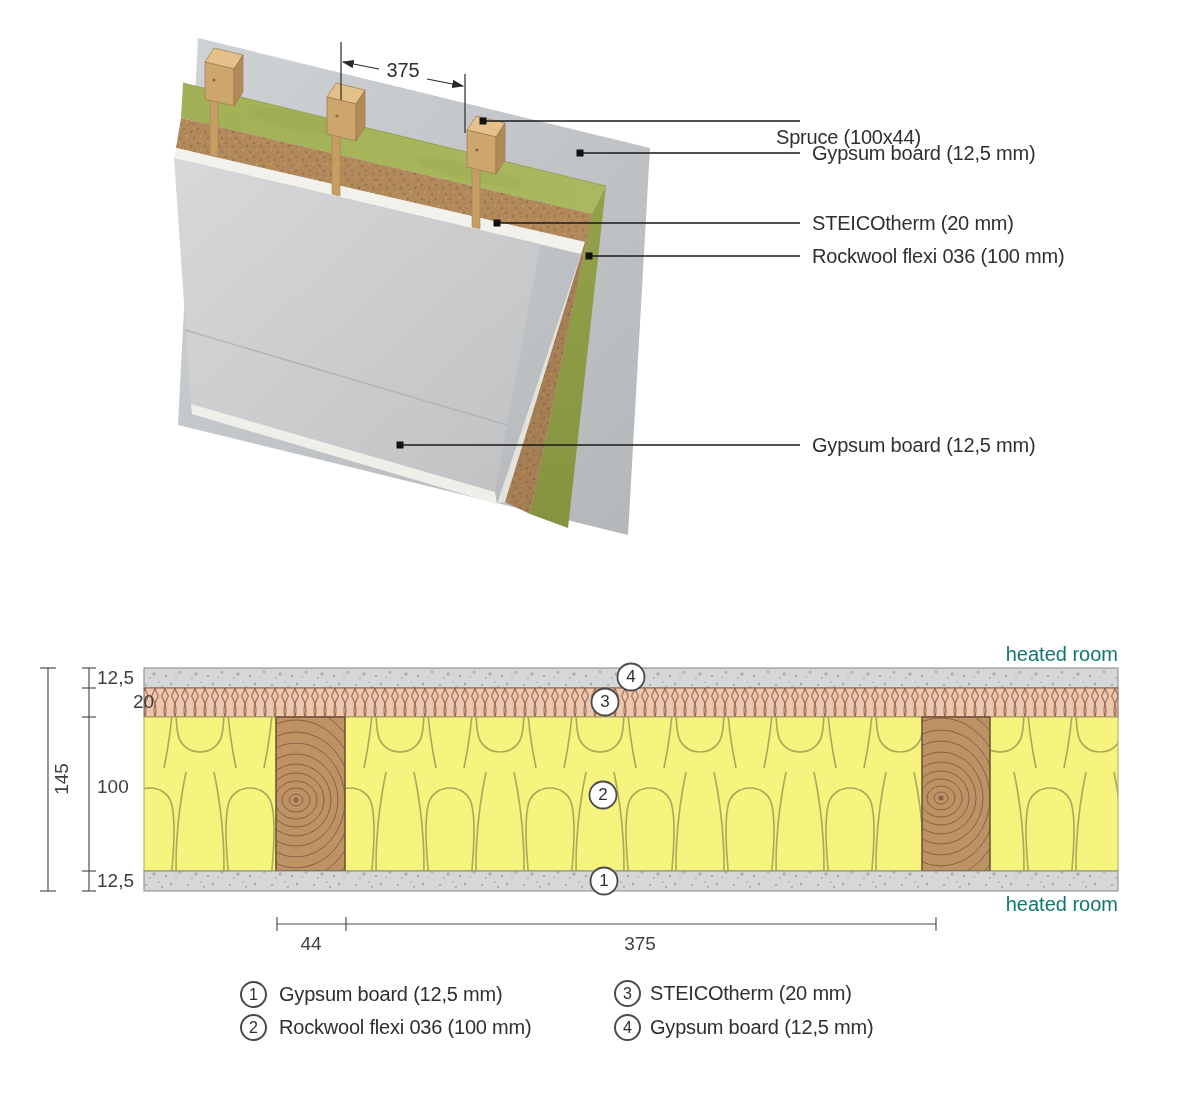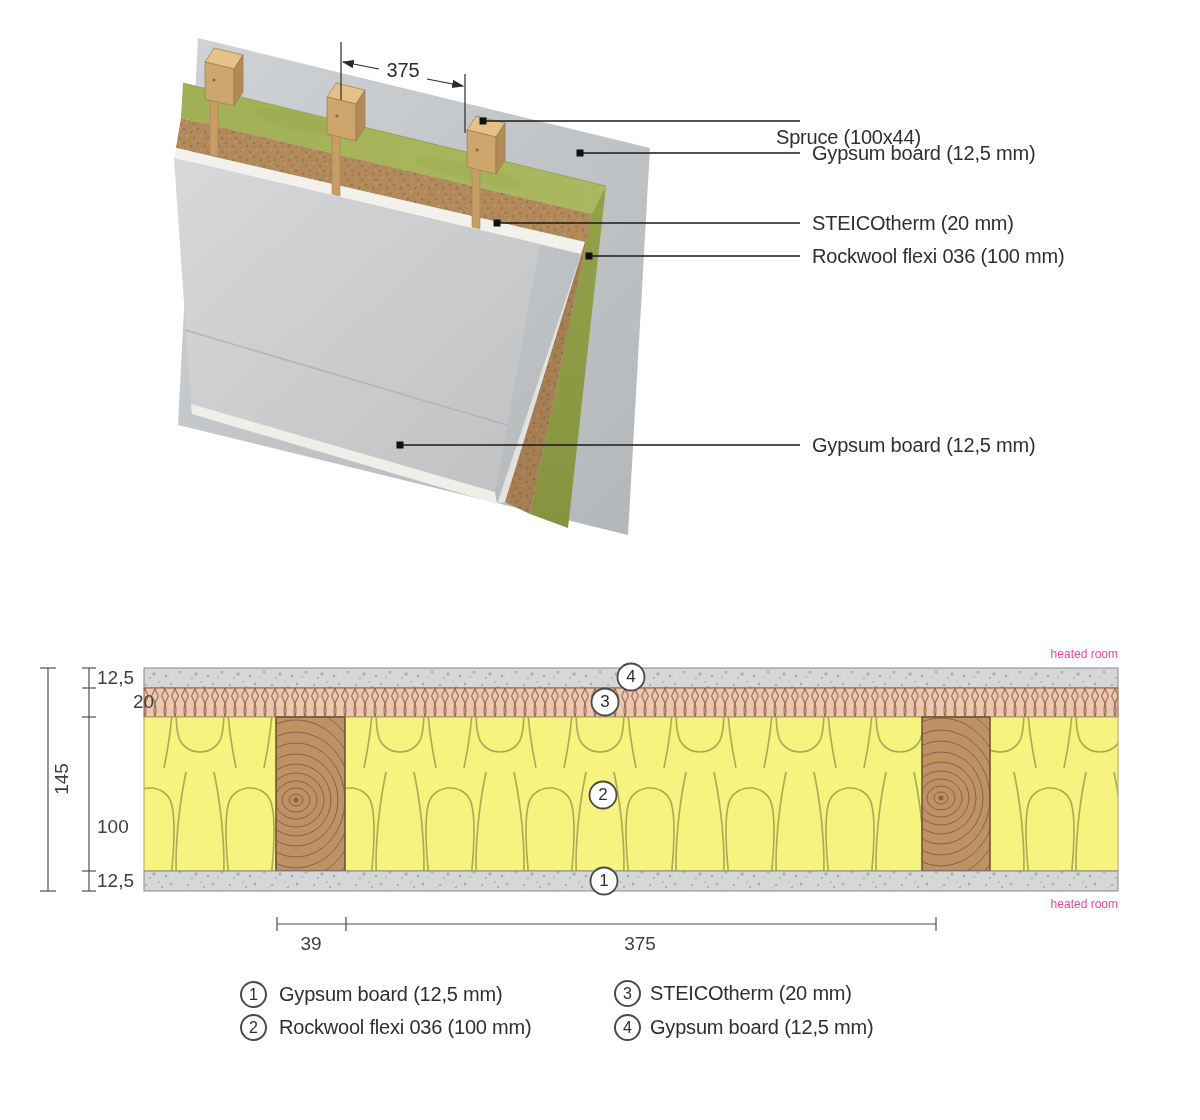--- a/index.html
+++ b/index.html
@@ -4,21 +4,21 @@
 <style>
   html,body{margin:0;padding:0;background:#ffffff;}
   body{width:1200px;height:1120px;position:relative;overflow:hidden;
        font-family:"Liberation Sans", sans-serif;}
   .abs{position:absolute;}
   svg{position:absolute;left:0;top:0;}
   .lbl{font-size:20px;color:#2f2f2f;letter-spacing:-0.2px;line-height:26px;height:26px;white-space:nowrap;}
   .dim{font-size:19px;color:#3f3f3f;line-height:20px;height:20px;white-space:nowrap;}
   .dim-c{text-align:center;}
   .rot{transform:rotate(-90deg);transform-origin:center center;text-align:center;}
-  .heated{font-size:12px;color:#ec4899;width:220px;text-align:right;line-height:22px;white-space:nowrap;}
+  .heated{font-size:20px;color:#0f766e;width:220px;text-align:right;line-height:22px;white-space:nowrap;}
   .marker-num{width:28px;height:28px;text-align:center;line-height:28px;font-size:17px;color:#2f2f2f;}
   .legend-circle{width:23px;height:23px;border:2px solid #4a4a4a;border-radius:50%;
       text-align:center;line-height:23px;font-size:16px;color:#2f2f2f;background:#fff;}
   .legend-label{font-size:20px;color:#2f2f2f;letter-spacing:-0.2px;line-height:27px;height:27px;white-space:nowrap;}
 </style>
 </head>
 <body>
 
 <svg width="1200" height="1120" viewBox="0 0 1200 1120">
   <defs>
@@ -251,25 +251,25 @@
 <div class="abs lbl" style="left:812px;top:140px;">Gypsum board (12,5 mm)</div>
 <div class="abs lbl" style="left:812px;top:210px;">STEICOtherm (20 mm)</div>
 <div class="abs lbl" style="left:812px;top:243px;">Rockwool flexi 036 (100 mm)</div>
 <div class="abs lbl" style="left:812px;top:432px;">Gypsum board (12,5 mm)</div>
 
 <div class="abs heated" style="left:898px;top:643px;">heated room</div>
 <div class="abs heated" style="left:898px;top:893px;">heated room</div>
 
 <div class="abs dim" style="left:97px;top:668px;">12,5</div>
 <div class="abs dim" style="left:97px;top:692px;margin-left:36px;">20</div>
-<div class="abs dim" style="left:97px;top:817px;">100</div>
+<div class="abs dim" style="left:97px;top:777px;">100</div>
 <div class="abs dim" style="left:97px;top:871px;">12,5</div>
 <div class="abs dim rot" style="left:42px;top:769px;width:40px;">145</div>
 
-<div class="abs dim dim-c" style="left:291px;top:934px;width:40px;">39</div>
+<div class="abs dim dim-c" style="left:291px;top:934px;width:40px;">44</div>
 <div class="abs dim dim-c" style="left:610px;top:934px;width:60px;">375</div>
 
 <div class="abs marker-num" style="left:590px;top:867px;">1</div>
 <div class="abs marker-num" style="left:589px;top:781px;">2</div>
 <div class="abs marker-num" style="left:591px;top:688px;">3</div>
 <div class="abs marker-num" style="left:617px;top:663px;">4</div>
 
 <div>
   <div class="abs legend-circle" style="left:240px;top:981px;">1</div>
   <div class="abs legend-label" style="left:279px;top:981px;">Gypsum board (12,5 mm)</div>

